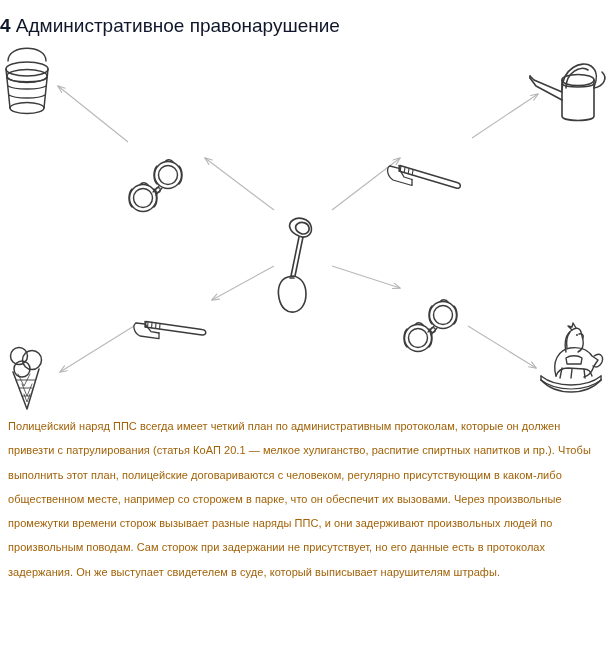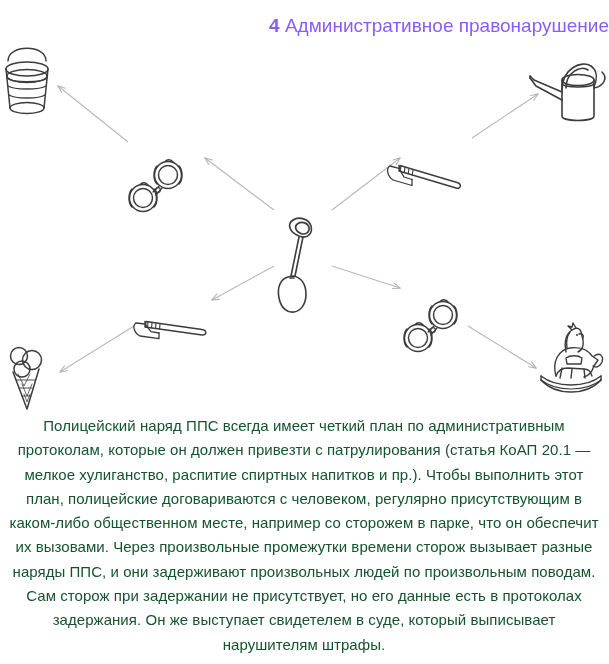--- a/index.html
+++ b/index.html
@@ -22,24 +22,24 @@
     height: 664px;
     background: #ffffff;
   }
 
   
   .title {
     position: absolute;
     left: 0;
     top: 14px;
     width: 609px;
-    text-align: right;
+    text-align: left;
     font-size: 19px;
     line-height: 24px;
-    color: #8b5cf6;
+    color: #0f172a;
     white-space: nowrap;
   }
   .title .num {
     font-weight: bold;
   }
   .title .rest {
     font-weight: normal;
   }
 
   
@@ -53,24 +53,24 @@
   .diagram svg {
     display: block;
   }
 
   
   .bodytext {
     position: absolute;
     left: 8px;
     top: 414px;
     width: 592px;
-    font-size: 15px;
+    font-size: 11px;
     line-height: 24.3px;
-    color: #14532d;
-    text-align: center;
+    color: #a16207;
+    text-align: left;
     letter-spacing: 0.05px;
   }
   .bodytext p {
     margin: 0;
   }
 </style>
 </head>
 <body>
 
 <div id="page">

